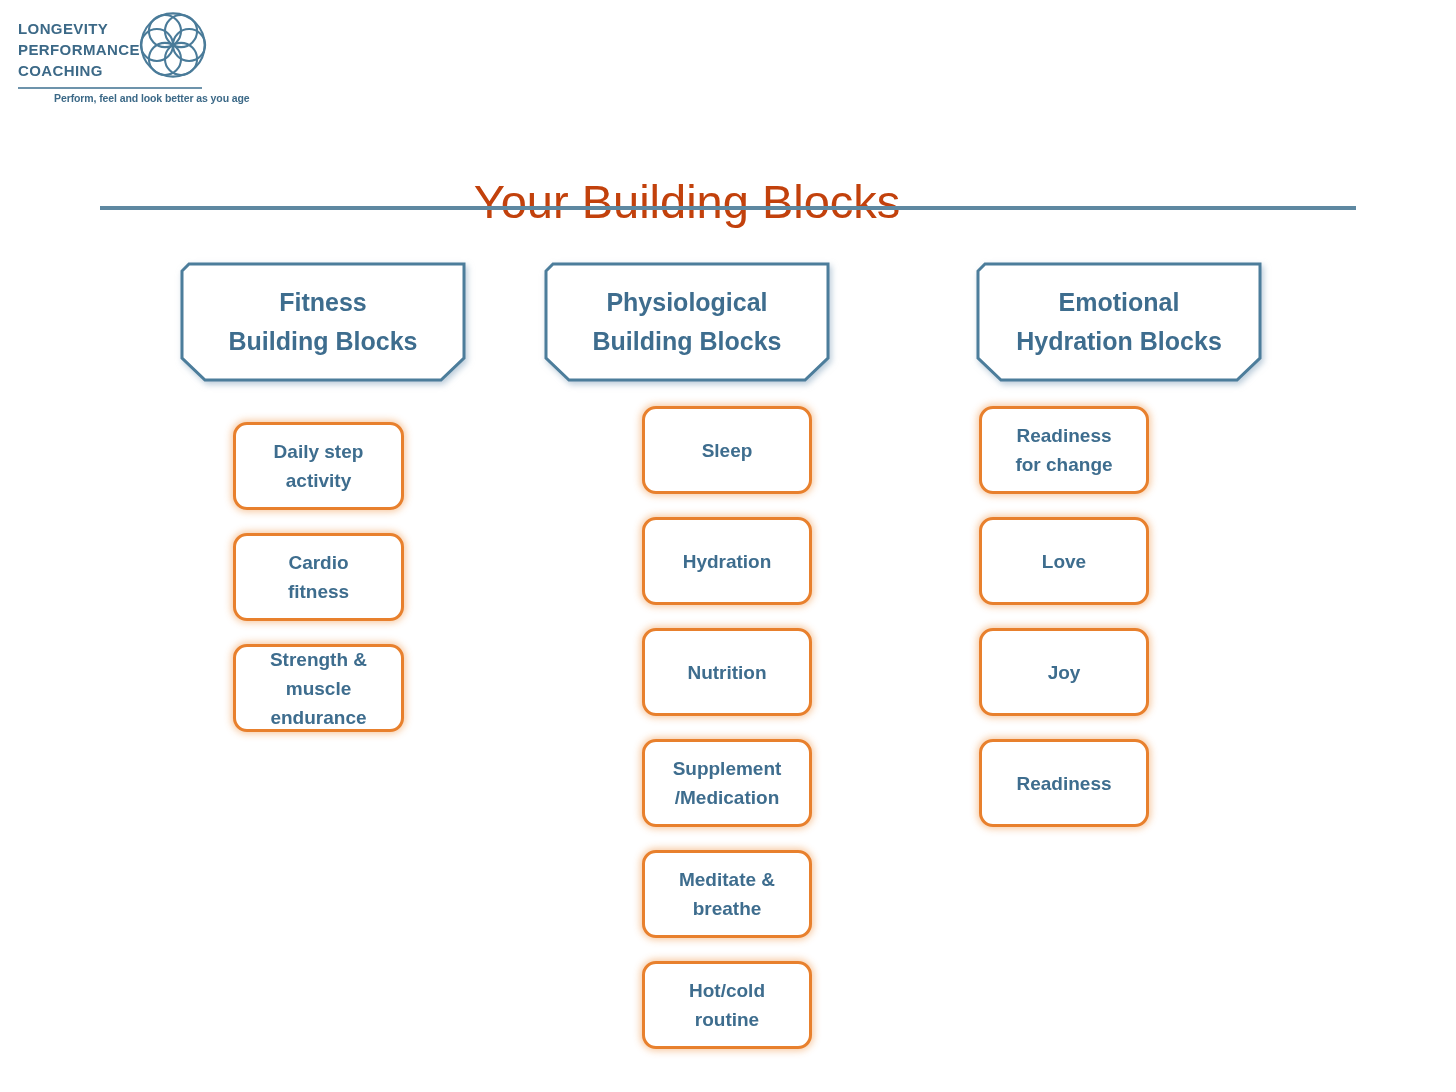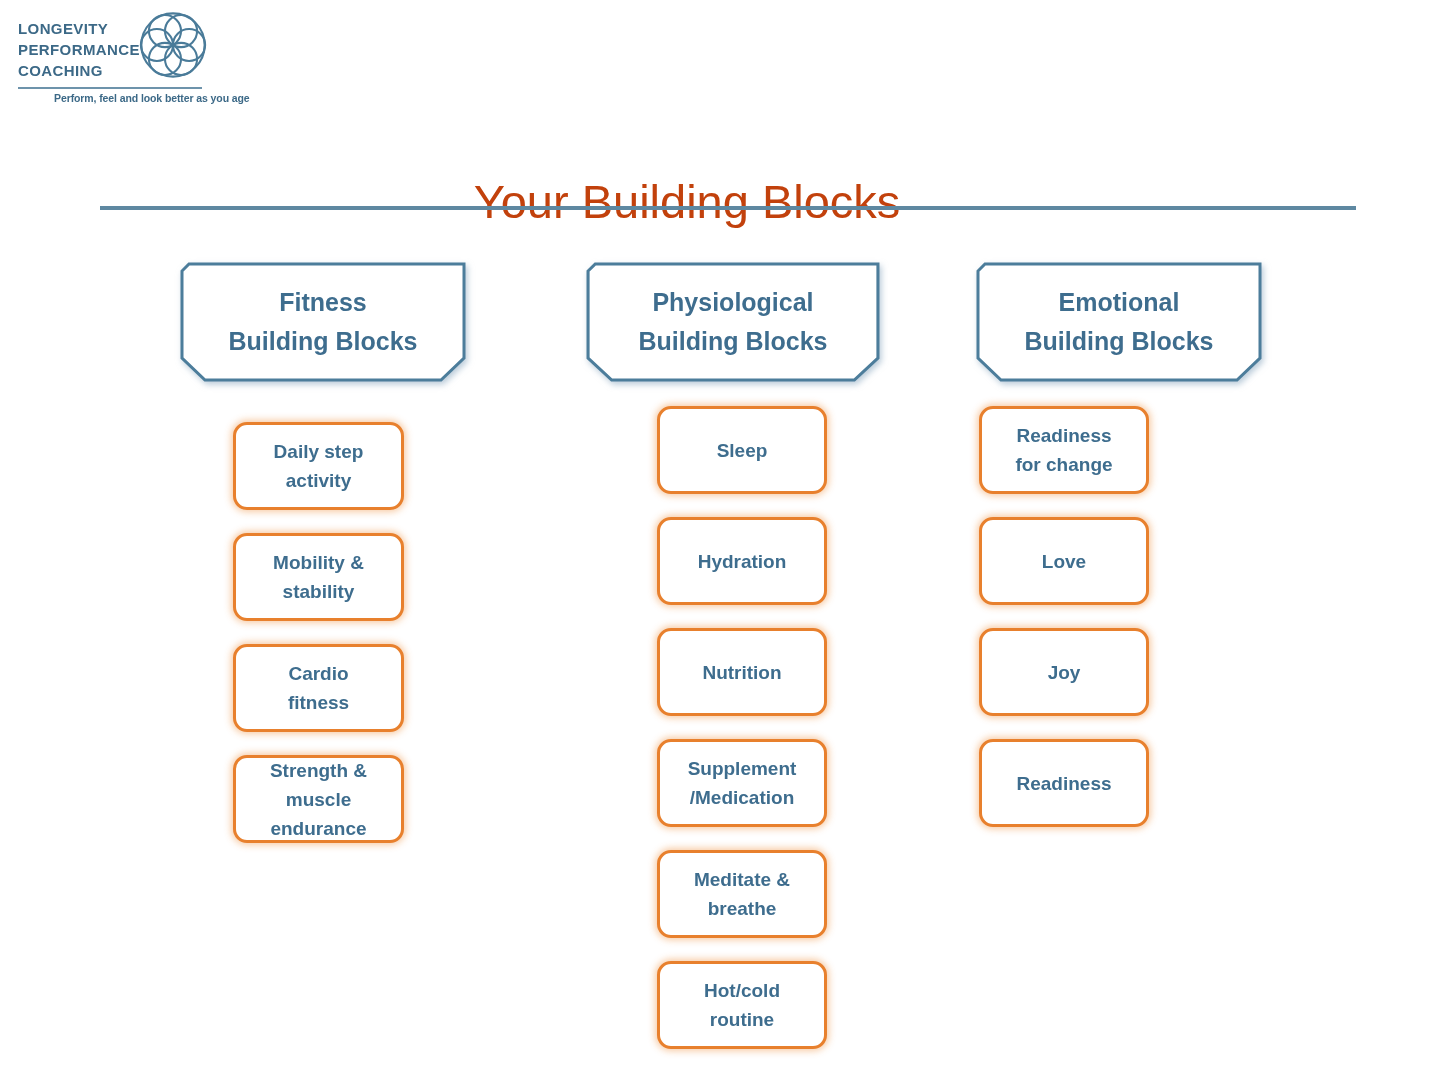--- a/index.html
+++ b/index.html
@@ -28,35 +28,35 @@
   .page-title{
     position:absolute;left:22px;top:134px;width:1330px;
     text-align:center;
     font-size:47px;font-weight:400;color:#c2410c;margin-top:40px;
   }
   .title-rule{position:absolute;left:100px;top:206px;width:1256px;height:4px;background:#5E88A1;}
 
   
   .hdr{position:absolute;top:262px;width:286px;height:120px;}
   .hdr-0{left:180px;}
-  .hdr-1{left:586px;padding-left:8px;}
+  .hdr-1{left:544px;}
   .hdr-2{left:976px;}
   .hdr svg{position:absolute;inset:0;width:100%;height:100%;
     filter:drop-shadow(2px 3px 3px rgba(130,160,185,0.55));}
   .hdr polygon{fill:#ffffff;stroke:#4C7D9B;stroke-width:3;}
   .hdr-label{
     position:absolute;inset:0;display:flex;align-items:center;justify-content:center;
     text-align:center;font-size:25px;font-weight:bold;line-height:39px;
     color:#3E6D8E;white-space:pre-line;
   }
 
   
   .col{position:absolute;top:406px;display:flex;flex-direction:column;gap:23px;}
   .col-0{left:233px;width:171px;margin-top:16px;}
-  .col-1{left:657px;width:170px;}
+  .col-1{left:642px;width:170px;}
   .col-2{left:979px;width:170px;}
   .item{
     box-sizing:border-box;height:88px;
     display:flex;align-items:center;justify-content:center;
     background:#ffffff;
     border:3px solid #E8802D;border-radius:14px;
     box-shadow:0 0 7px 2px rgba(238,140,55,0.45);
     text-align:center;
   }
   .item-label{
@@ -101,31 +101,27 @@
       <polygon points="9,2 284,2 284,96 261,118 25,118 2,96 2,9"></polygon>
     </svg>
     <div class="hdr-label">Physiological
 Building Blocks</div>
   </div>
   <div class="hdr hdr-2">
     <svg viewBox="0 0 286 120" preserveAspectRatio="none">
       <polygon points="9,2 284,2 284,96 261,118 25,118 2,96 2,9"></polygon>
     </svg>
     <div class="hdr-label">Emotional
-Building Blocks</div>
+Hydration Blocks</div>
   </div>
 
   <div class="col col-0">
     <div class="item">
       <span class="item-label">Daily step
 activity</span>
-    </div>
-    <div class="item">
-      <span class="item-label">Mobility &amp;
-stability</span>
     </div>
     <div class="item">
       <span class="item-label">Cardio
 fitness</span>
     </div>
     <div class="item">
       <span class="item-label">Strength &amp;
 muscle
 endurance</span>
     </div>

